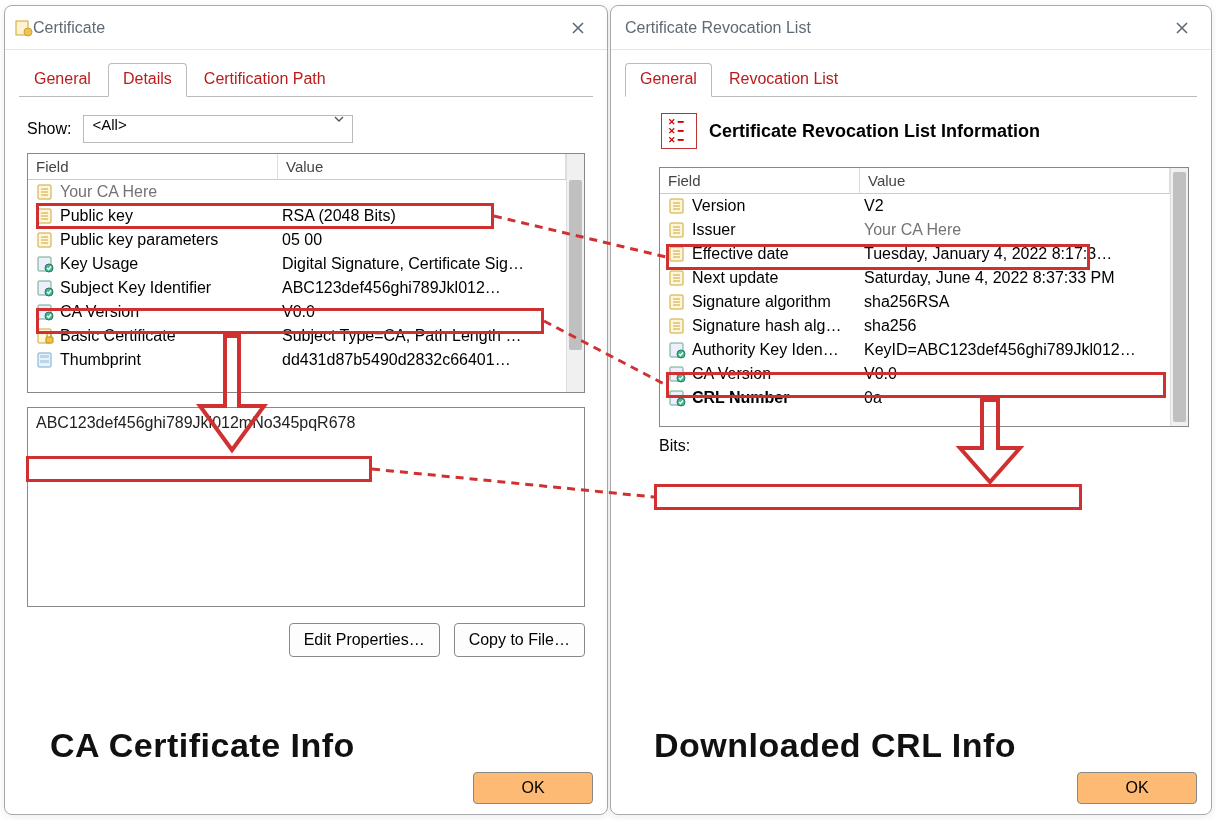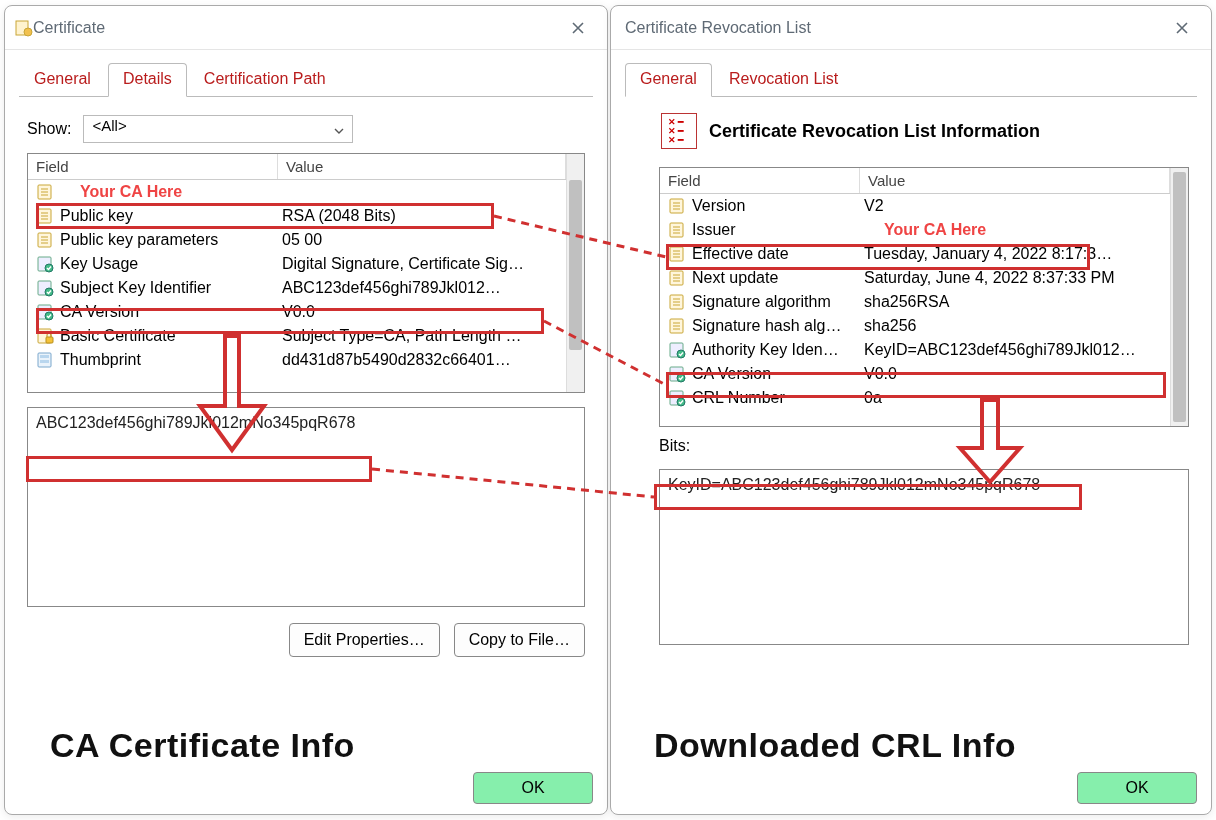--- a/index.html
+++ b/index.html
@@ -65,23 +65,23 @@
     border-radius: 4px 4px 0 0;
     font-weight: 400;
   }
   .show-row {
     display:flex; align-items:center;
     margin: 18px 22px 10px 22px;
     font-size: 16px;
   }
   .show-row label { margin-right: 12px; }
   .select {
-    display:flex; align-items:flex-end;
+    display:flex; align-items:flex-start;
     width: 270px; height: 28px;
-    padding: 8px 8px;
+    padding: 0 8px;
     border: 1px solid #bbb;
     justify-content: space-between;
     font-size: 15px;
   }
   .listbox {
     margin: 6px 22px 0 22px;
     border: 1px solid #888;
     background:#fff;
     height: 240px;
     position: relative;
@@ -154,21 +154,21 @@
   }
   .ok-row {
     position:absolute;
     right: 14px;
     bottom: 10px;
   }
   .ok-btn {
     min-width: 120px;
     height: 32px;
     border: 1px solid #888;
-    background:#86efac;
+    background:#fdba74;
     display:flex; align-items:center; justify-content:center;
     font-size: 16px;
     border-radius: 4px;
   }
   .info-header { display:flex; align-items:center; margin: 16px 30px 4px 50px; }
   .info-header .ihdr-icon {
     width: 36px; height: 36px;
     border:1px solid #b33; background:#fff;
     margin-right: 12px;
     display:flex; flex-direction:column; justify-content:space-around; padding:4px 6px;
@@ -186,21 +186,21 @@
     font-weight: 800;
     color:#111;
     letter-spacing: 0.5px;
   }
   svg.ann-line { position:absolute; top:0; left:0; pointer-events:none; }
   
   .ico-doc { width:18px; height:18px; }
   .ico-ext { width:18px; height:18px; }
   .ico-th  { width:18px; height:18px; }
   .ico-lock{ width:18px; height:18px; }
-  .row .red-val { color:#ef4444; font-weight:700;margin-left:20px; }
+  .row .red-val { color:#737373; font-weight:400; }
 </style>
 </head>
 <body>
 
 <div class="dialog dlg-left">
   <div class="titlebar">
     <span class="cert-icon">
       <svg viewBox="0 0 18 18" width="18" height="18">
           <rect x="1" y="2" width="12" height="14" fill="#fff3cf" stroke="#c9a637"></rect>
           <circle cx="13" cy="13" r="4" fill="#f2c14e" stroke="#c9a637"></circle>
@@ -474,35 +474,32 @@
             <span class="rvalue">V0.0</span>
           </div>
           <div class="row">
             <span class="ricon">
               <svg class="ico-ext" viewBox="0 0 18 18">
                 <rect x="2" y="2" width="13" height="14" rx="1" fill="#eef" stroke="#6a8"></rect>
                 <circle cx="13" cy="13" r="4" fill="#4b8" stroke="#276"></circle>
                 <path d="M11 13 L12.5 14.5 L15 11.5" stroke="#fff" stroke-width="1.4" fill="none"></path>
               </svg>
             </span>
-            <span class="rfield" style="width:172px;">CRL Number</span>
+            <span class="rfield" style="width:172px;font-weight:bold;">CRL Number</span>
             <span class="rvalue">0a</span>
           </div>
         </div>
     </div>
     <div class="scrollbar-v">
       <div class="thumb" style="top:4px; height:250px;"></div>
     </div>
   </div>
 
   <div class="value-label" style="margin-left:48px;">Bits:</div>
 
-  <div class="detail-pane right-detail" style="margin-left:48px;">
-    <span id="right-detail">KeyID=ABC123def456ghi789Jkl012mNo345pqR678</span>
-  </div>
 
   <div class="ok-row">
     <div class="ok-btn">OK</div>
   </div>
 </div>
 
 <div class="caption" style="left:50px; top:726px;">CA Certificate Info</div>
 <div class="caption" style="left:654px; top:726px;">Downloaded CRL Info</div>
 
 <div class="ann red-box" style="left:36px; top:203px; width:458px; height:26px;"></div>

